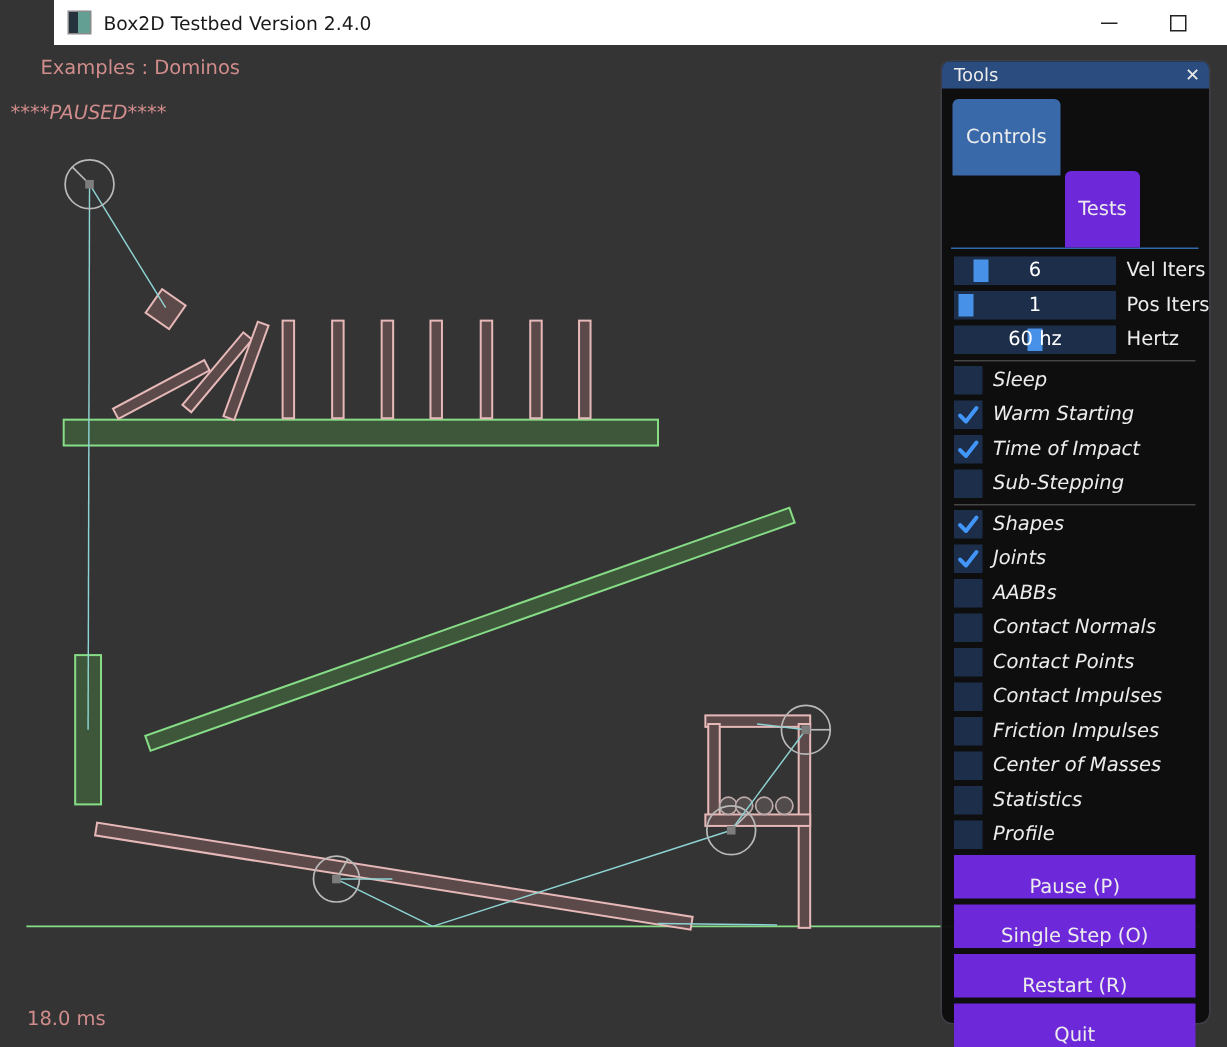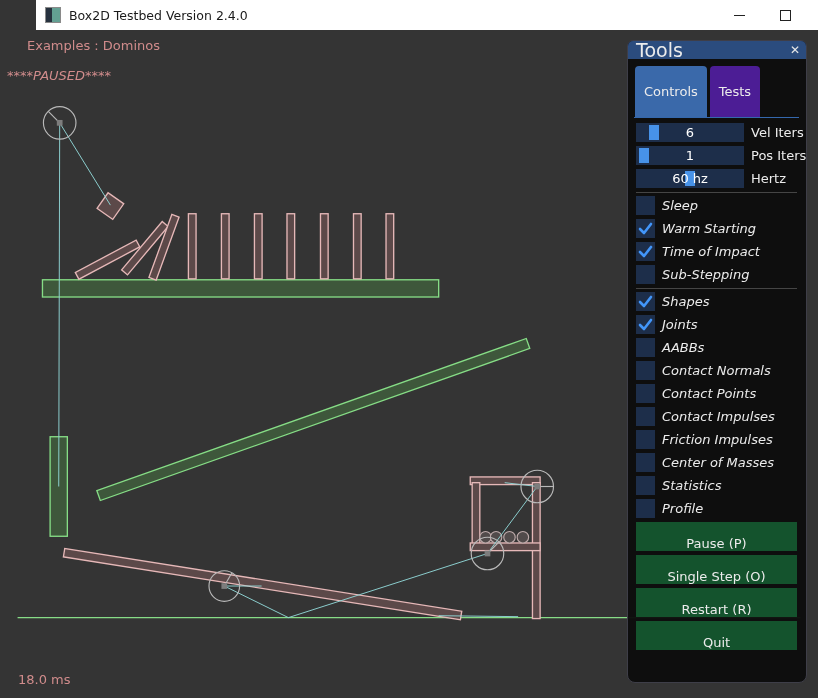--- a/index.html
+++ b/index.html
@@ -22,38 +22,38 @@
   .overlay-text{position:absolute;z-index:5;font-size:13px;color:#d18c8c;white-space:pre;}
   #example-label{left:7px;top:38px;margin-left:20px;}
   #paused-label{left:7px;top:68px;font-style:italic;}
   #frame-time{left:18px;top:672px;}
   
   .tools{position:absolute;left:627px;top:40px;width:180px;height:643px;box-sizing:border-box;
          background:rgba(12,12,12,0.96);border:1px solid #3e3e48;border-radius:6px 6px 8px 8px;
          z-index:20;color:#ececec;font-size:13px;}
   .tools-titlebar{height:18px;background:#2b4c7e;border-radius:5px 5px 0 0;display:flex;
                   align-items:center;padding:0 6px 0 8px;}
-  .tools-title{font-size:19px;line-height:18px;}
+  .tools-title{font-size:12px;line-height:18px;}
   .tools-close{margin-left:auto;font-size:12px;color:#e8e8e8;line-height:18px;}
   .tab-bar{display:flex;gap:3px;margin:7px 7px 0 6px;border-bottom:1px solid #3468ad;padding-left:1px;}
   .tab{height:19px;line-height:19px;padding:16px 9px;border-radius:4px 4px 0 0;}
   .tab.active{background:#3a69aa;}
-  .tab.inactive{background:#4c1d95;}
+  .tab.inactive{background:#6d28d9;margin-top:48px;}
   .tools-content{padding:5px 9px 0 8px;}
   .slider-row{display:flex;align-items:center;height:19px;margin-bottom:4px;}
   .slider-box{position:relative;width:108px;height:19px;background:#1d2e4a;flex:none;}
   .slider-grab{position:absolute;top:2px;bottom:2px;width:10px;background:#4792e8;}
   .slider-value{position:absolute;left:0;top:0;width:100%;height:100%;text-align:center;
                 line-height:19px;color:#ffffff;}
   .row-label{margin-left:7px;color:#ececec;white-space:nowrap;}
   .separator{height:1px;background:#454545;margin:3px 0;}
   .check-row{display:flex;align-items:center;height:19px;margin-bottom:4px;font-style:italic;}
   .checkbox{position:relative;width:19px;height:19px;background:#1d2e4a;flex:none;}
   .checkbox svg{position:absolute;left:0;top:0;}
-  .panel-btn{display:block;width:100%;height:29px;margin-bottom:4px;background:#14532d;border:none;
+  .panel-btn{display:block;width:100%;height:29px;margin-bottom:4px;background:#6d28d9;border:none;
              color:#ececec;font-size:13px;font-family:"DejaVu Sans",sans-serif;text-align:center;
              line-height:19px;padding:12px;}
 </style>
 </head>
 <body>
 
 <div class="app">
 
   <div class="titlebar">
     <div class="title-icon">

